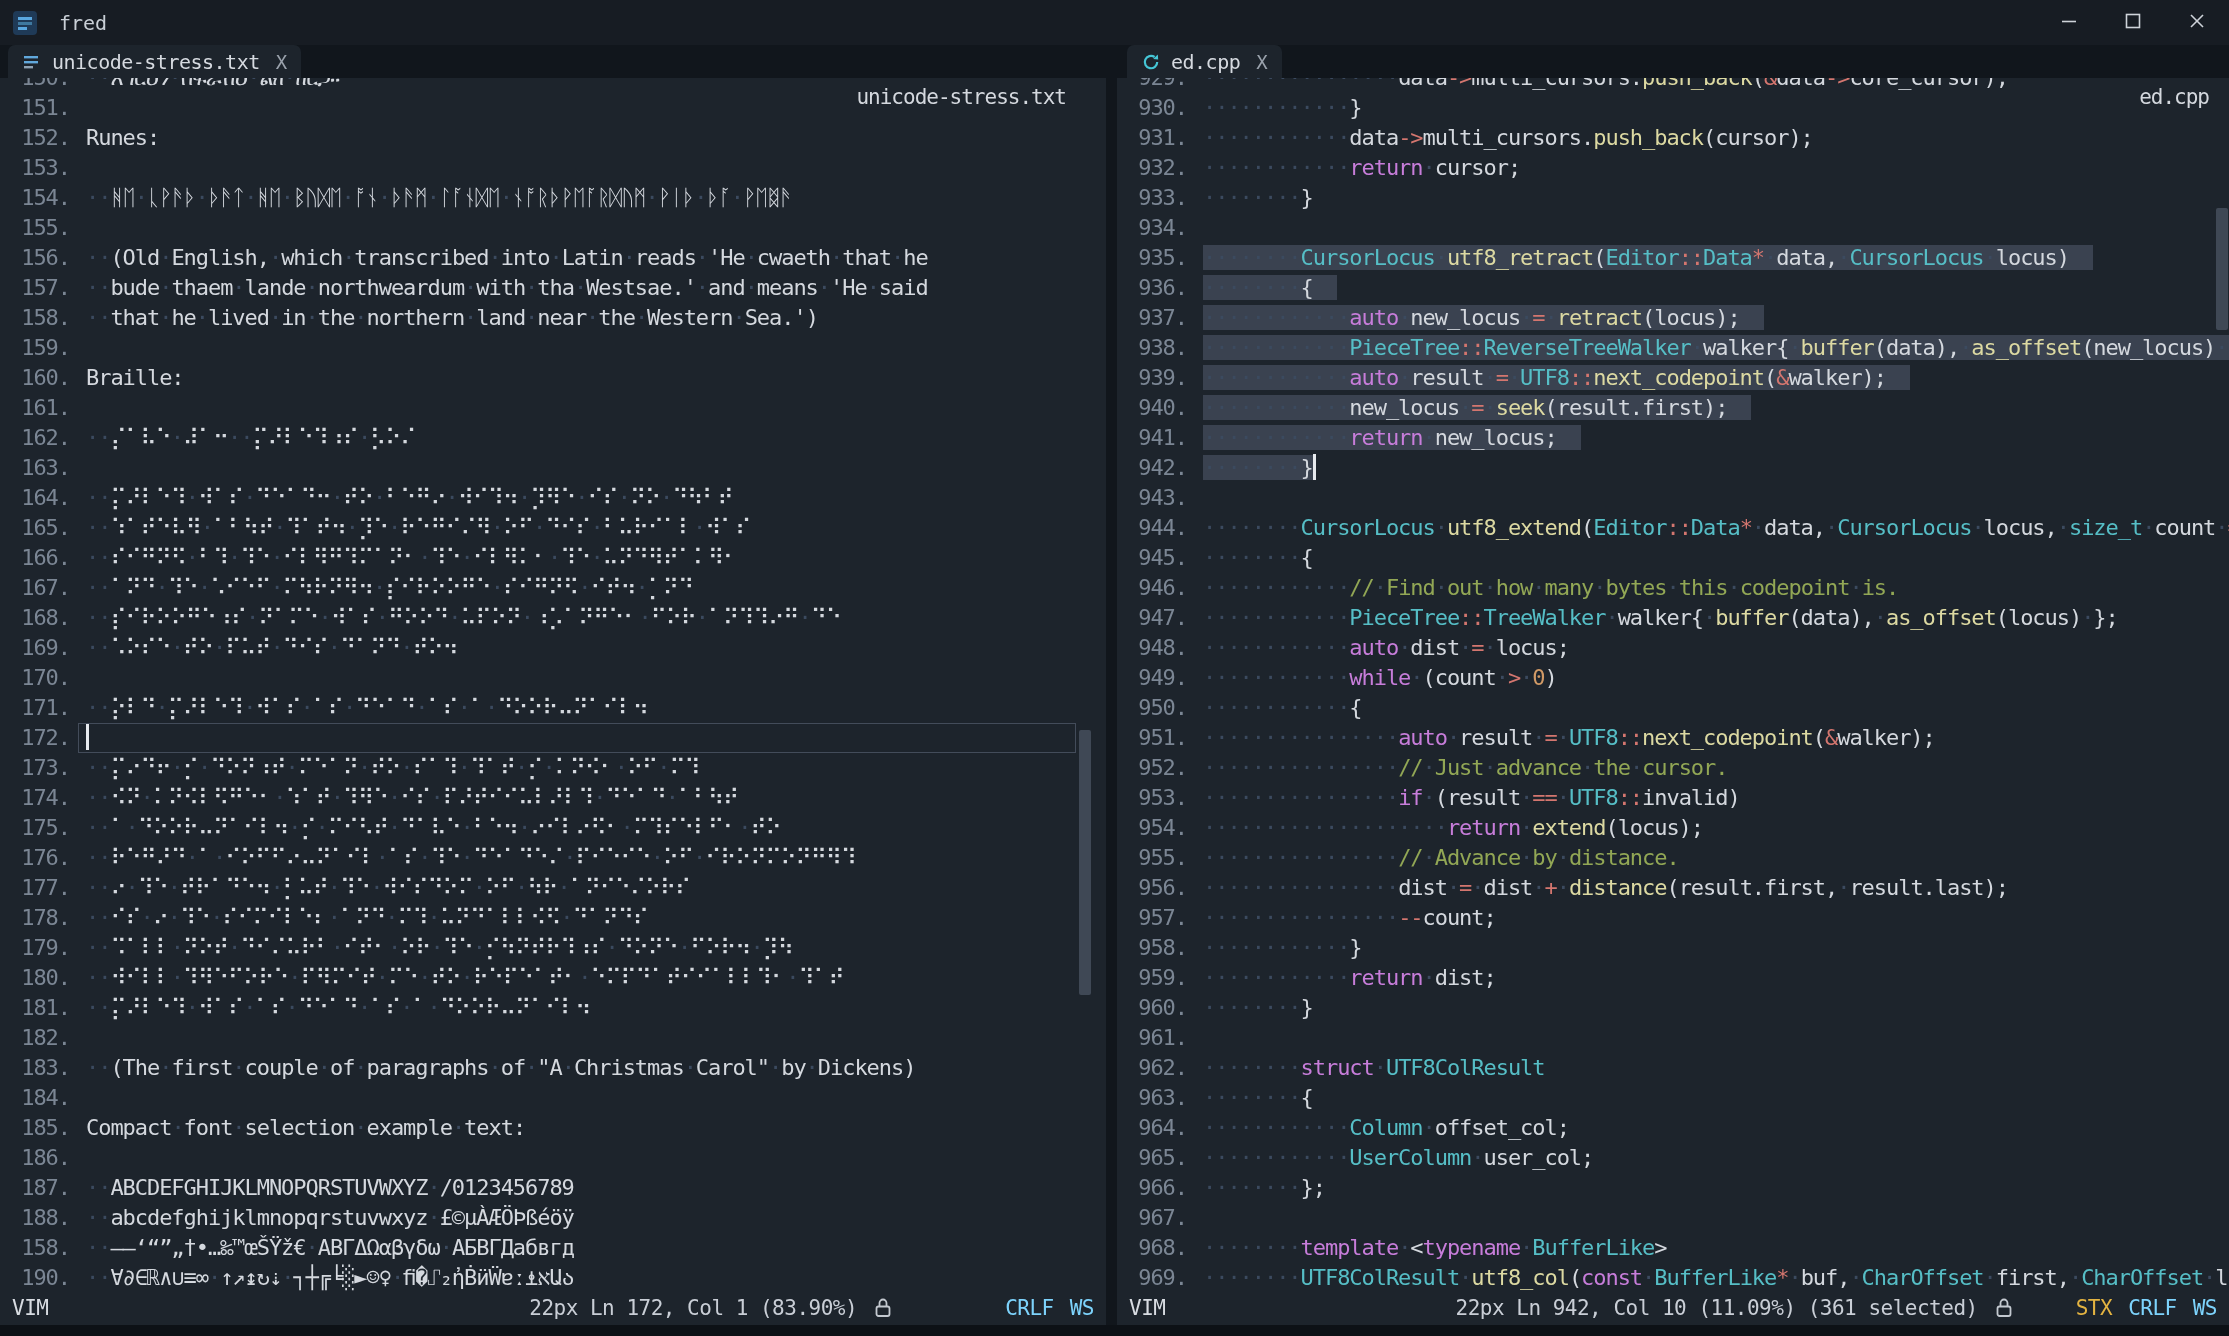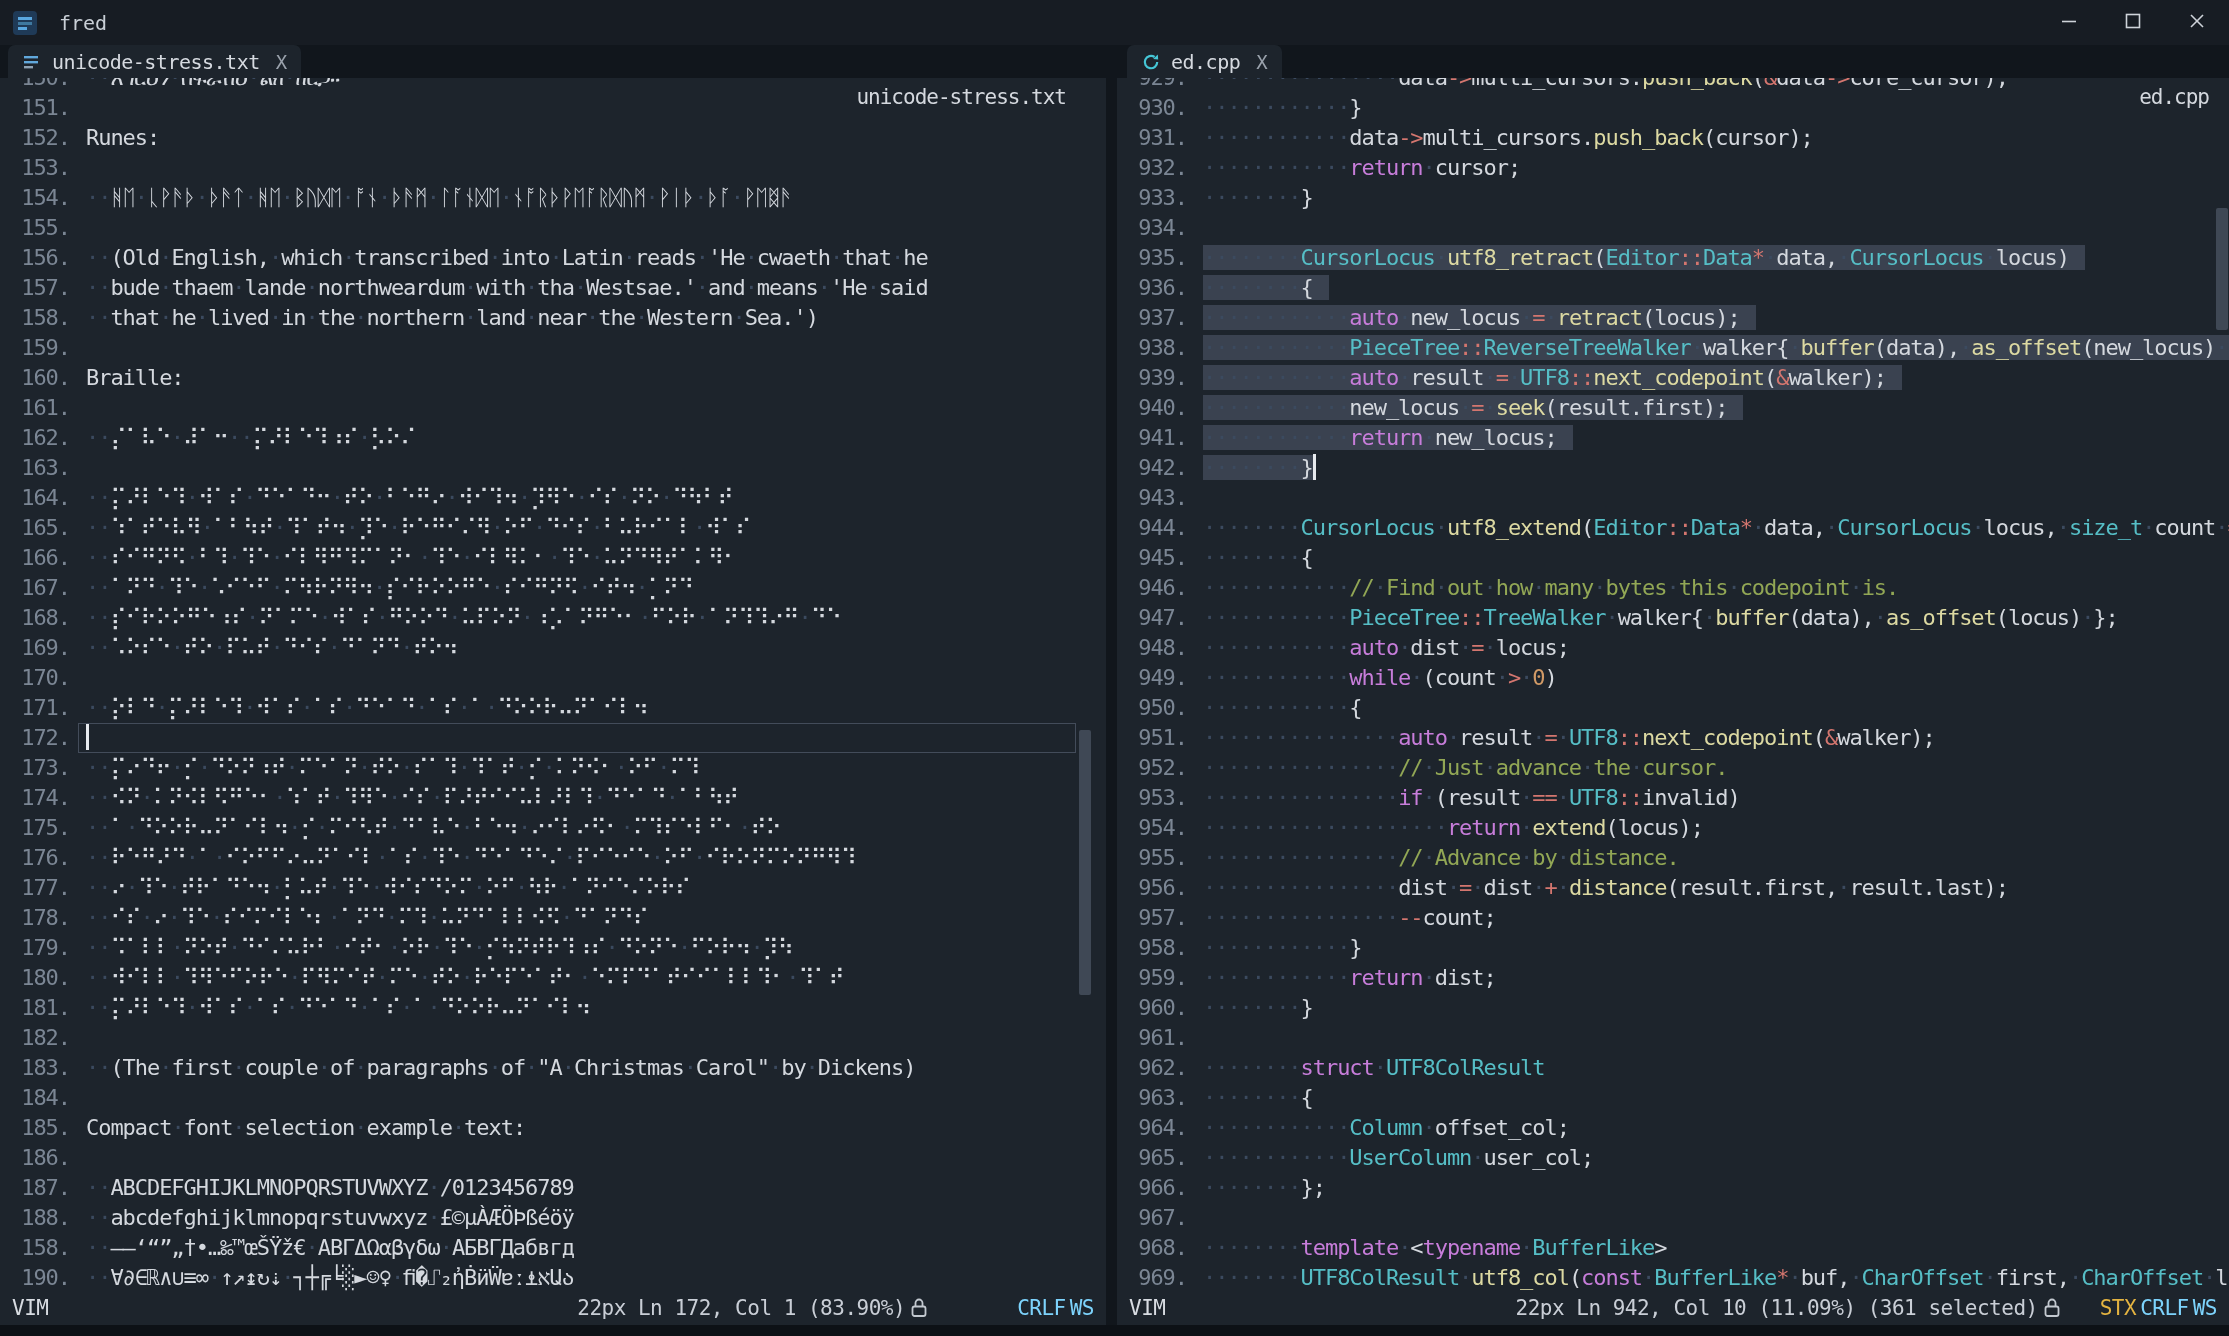--- a/index.html
+++ b/index.html
@@ -19,21 +19,21 @@
   .pane.left{left:0;width:1092px}
   .pane.right{left:1117px;width:1112px}
   .divider{position:absolute;left:1106px;width:11px;top:45px;bottom:11px;background:#11161c;z-index:30}
 
   .code{position:absolute;top:18px;left:0;right:0}
   .line{height:30px;line-height:30px;white-space:pre;font-size:22px;letter-spacing:-1.05px;position:relative;color:#d4d8de}
   .ln{display:inline-block;width:70px;text-align:right;color:#7b8694;margin-right:16px}
   .p{color:#d4d8de}.k{color:#c77dda}.t{color:#56bec6}.f{color:#dcd9a2}
   .o{color:#d4766f}.c{color:#92a755}.n{color:#d19a66}.ws{color:#3b4a5f}
   .txt.sel{background:#3a4250}
-  .txt.sel:not(.sel-end){padding-right:16px}
+  .txt.sel:not(.sel-end){padding-right:24px}
   .cursor-line::before{content:"";position:absolute;left:78px;right:16px;top:0;bottom:0;border:1px solid #434c5a;pointer-events:none}
   .caret{display:inline-block;width:3px;height:26px;background:#e7eaee;vertical-align:-5px}
 
   .fname{position:absolute;top:40px;font-size:21px;letter-spacing:-1px;color:#d4d8de;z-index:5}
   .pane.left .fname{right:26px}
   .pane.right .fname{right:20px}
 
   .sbar{position:absolute;right:1px;top:0;bottom:0;width:12px}
   .thumb{position:absolute;left:0;width:12px;background:#3f4855;border-radius:2px}
   .thumb.lt{top:685px;height:265px}
@@ -42,21 +42,21 @@
   
   .tabbar{position:absolute;left:0;right:0;top:45px;height:33px;background:#11161c;z-index:35}
   .tab{position:absolute;top:0;height:33px;display:flex;align-items:center;background:#1d242c;border-radius:7px 7px 0 0;padding:0 14px}
   .tab.left-tab{left:8px}
   .tab.right-tab{left:1127px}
   .tab-icon{width:20px;height:20px;margin-right:10px;flex:0 0 auto}
   .tab-label{font-size:20px;letter-spacing:-0.5px;color:#d6dae0}
   .tab-close{margin-left:16px;font-size:19px;color:#99a1ab}
 
   
-  .statusbar{position:absolute;top:1291px;height:34px;display:flex;align-items:center;gap:4px;background:#1d242c;padding:0 12px;font-size:21px;letter-spacing:-0.5px;color:#c9ced6;z-index:20}
+  .statusbar{position:absolute;top:1291px;height:34px;display:flex;align-items:center;gap:16px;background:#1d242c;padding:0 12px;font-size:21px;letter-spacing:-0.5px;color:#c9ced6;z-index:20}
   .statusbar.sleft{left:0;width:1106px}
   .statusbar.sright{left:1117px;width:1112px}
   .mode{color:#d8dce2}
   .pos{margin-left:auto}
   .sp-l{width:80px}
   .sp-r{width:30px}
   .g{color:#7dd3fc}
   .y{color:#e3b341}
   .lock{display:flex;align-items:center}
   .bottom-strip{position:absolute;left:0;right:0;bottom:0;height:11px;background:#0d1116;z-index:45}

